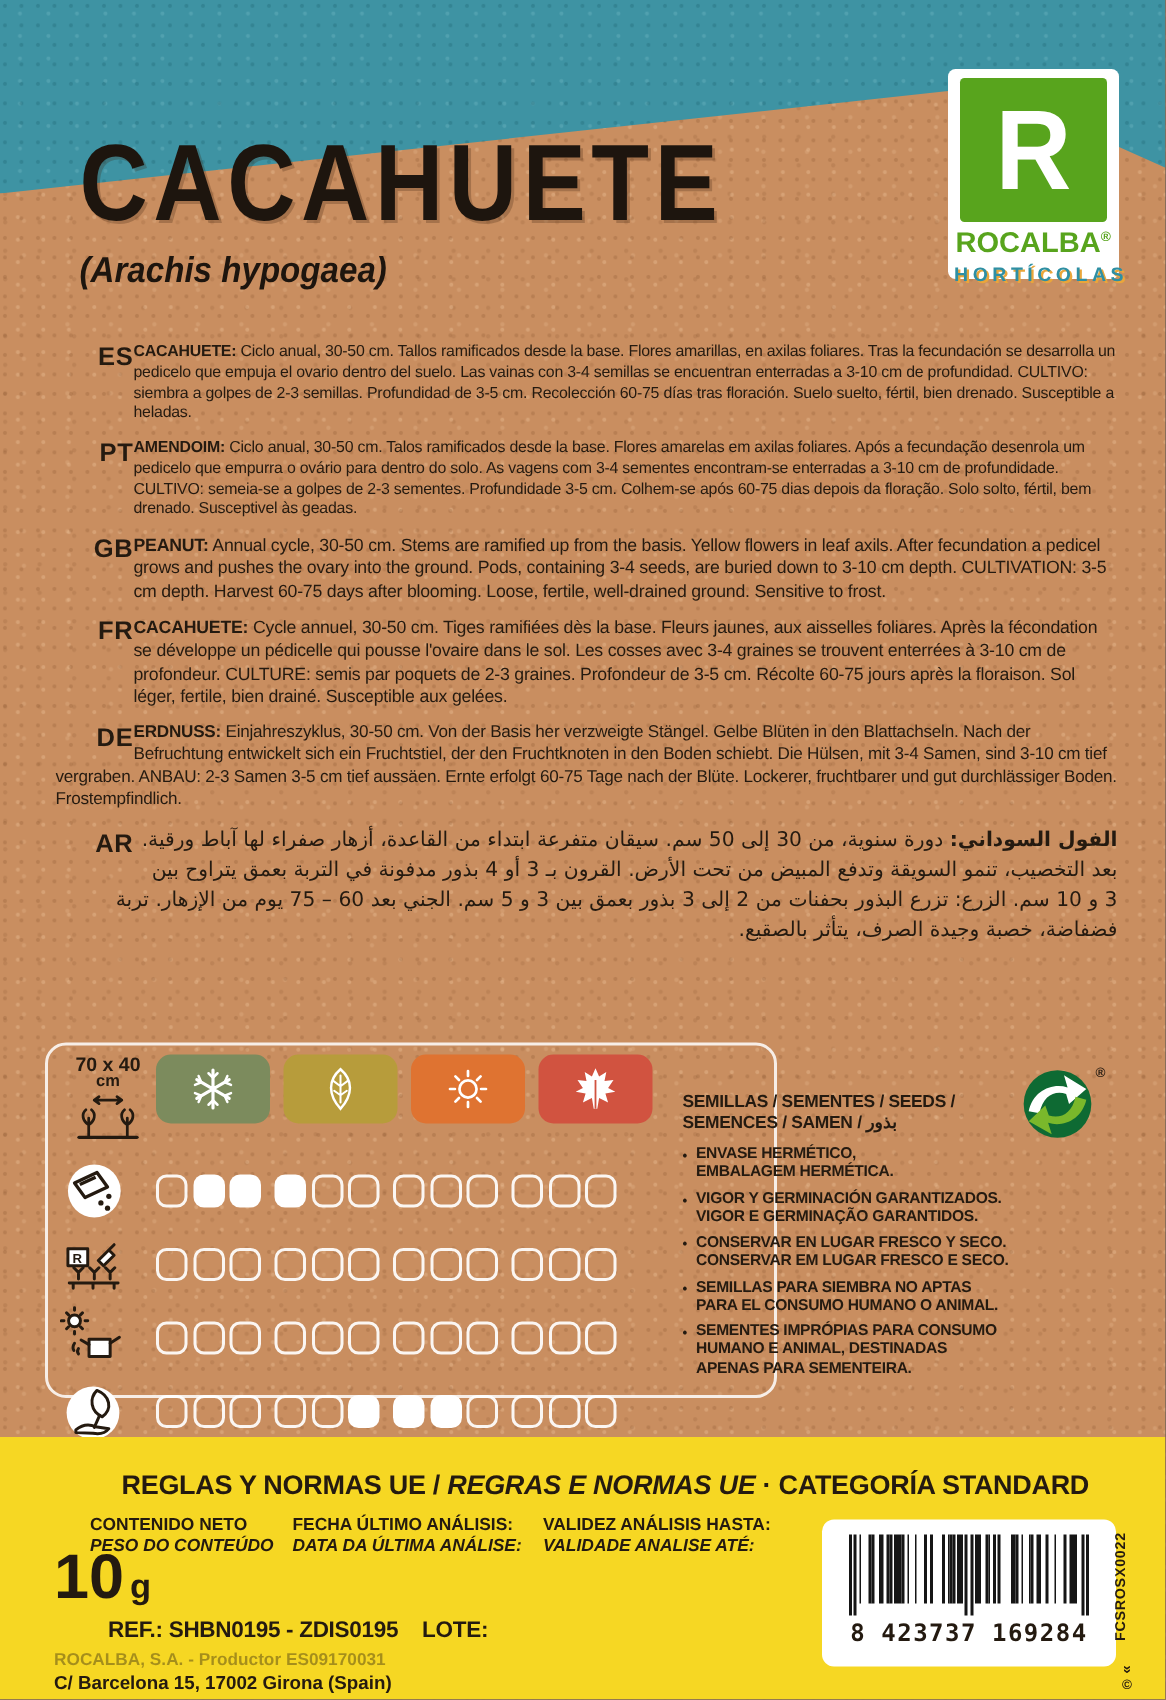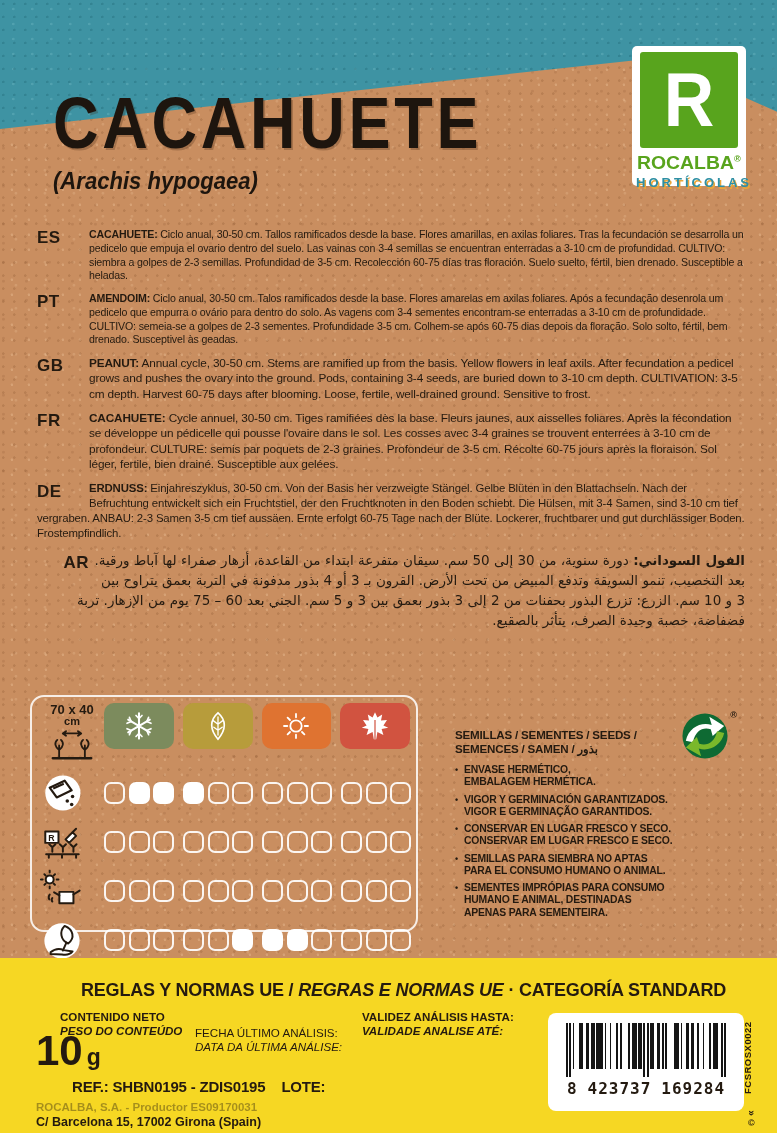--- a/index.html
+++ b/index.html
@@ -31,31 +31,31 @@
   .logo-green{width:98px;height:96px;background:#58a41d;border-radius:3px;display:flex;align-items:center;justify-content:center;}
   .logo-green span{color:#fff;font-size:70px;font-weight:bold;line-height:1;transform:scaleY(1.08);}
   .logo-name{margin-top:4px;color:#58a41d;font-weight:bold;font-size:19px;letter-spacing:0;transform:scaleX(1.02);white-space:nowrap;}
   .logo-name sup{font-size:9px;}
   .brand-sub{position:absolute;left:628px;top:175px;width:124px;text-align:right;
     color:#2e8fa3;font-weight:bold;font-size:13px;letter-spacing:3px;
     text-shadow:1.5px 1.5px 0 #eaa63a;}
   
   .langs{position:absolute;left:37px;top:228px;width:708px;height:466px;overflow:hidden;}
   .lang{display:flex;margin-bottom:9px;}
-  .lang-code{width:52px;flex:0 0 52px;font-weight:bold;font-size:17px;letter-spacing:.5px;}
+  .lang-code{width:52px;flex:0 0 52px;font-weight:bold;font-size:17px;letter-spacing:.5px;text-align:right;}
   .lang-text{flex:1;font-size:10.6px;line-height:1.3;letter-spacing:-.15px;font-weight:500;}
   .lang-gb .lang-text,.lang-fr .lang-text{font-size:11.8px;}
   .lang-head{font-weight:bold;text-align:right;}
   .lang-wrap{display:block;margin-bottom:9px;font-size:11.4px;line-height:1.3;letter-spacing:-.15px;}
   .lang-wrap .lang-code{float:left;width:52px;font-weight:bold;font-size:17px;}
   .lang-ar{display:block;margin-bottom:0;font-family:"DejaVu Sans",sans-serif;direction:rtl;text-align:right;
     font-size:13.5px;line-height:1.5;}
   .lang-ar .lang-code{float:left;width:52px;font-weight:bold;font-size:17px;direction:ltr;font-family:"Liberation Sans",sans-serif;}
   
-  .calendar{position:absolute;left:30px;top:695px;width:388px;height:237px;border:2px solid rgba(255,255,255,.85);
+  .calendar{position:absolute;left:30px;top:695px;width:488px;height:237px;border:2px solid rgba(255,255,255,.85);
     border-radius:14px;box-sizing:border-box;padding:6px 6px 4px 8px;}
   .season-row{display:flex;align-items:flex-start;margin-bottom:6px;}
   .spacing-cell{width:64px;flex:0 0 64px;text-align:center;color:#241a10;}
   .sp-num{font-weight:bold;font-size:13px;line-height:1;}
   .sp-unit{font-weight:bold;font-size:11px;line-height:1;}
   .season{width:76px;height:46px;border-radius:10px;margin-right:9px;display:flex;align-items:center;justify-content:center;}
   .season:last-child{margin-right:0;}
   .season svg{width:30px;height:30px;}
   .cal-row{display:flex;align-items:center;margin-bottom:5px;height:44px;}
   .cal-icon-cell{width:64px;flex:0 0 64px;display:flex;align-items:center;justify-content:flex-start;position:relative;}
@@ -72,21 +72,21 @@
   .bullet .it{}
   .green-dot{position:absolute;left:681px;top:712px;width:58px;height:52px;}
   .green-dot svg{width:48px;height:48px;}
   .green-dot sup{position:absolute;right:2px;top:-2px;font-size:9px;font-weight:bold;}
   
   .note{position:absolute;left:37px;top:936px;font-size:12.3px;font-weight:bold;letter-spacing:-.2px;}
   
   .footer{position:absolute;left:0;top:958px;width:777px;height:175px;background:#f6d723;}
   .rules{position:absolute;left:34px;top:22px;font-size:18px;font-weight:bold;letter-spacing:-.2px;padding-left:47px;}
   .net{position:absolute;left:60px;top:52px;font-size:11.6px;font-weight:bold;line-height:1.25;}
-  .analysis{position:absolute;left:195px;top:68px;font-size:11.6px;font-weight:normal;line-height:1.25;}
+  .analysis{position:absolute;left:195px;top:52px;font-size:11.6px;font-weight:bold;line-height:1.25;}
   .validity{position:absolute;left:362px;top:52px;font-size:11.6px;font-weight:bold;line-height:1.25;}
   .weight{position:absolute;left:36px;top:72px;font-weight:bold;font-size:42px;line-height:1;}
   .weight .unit{font-size:23px;margin-left:4px;}
   .refline{position:absolute;left:36px;top:120px;font-size:15px;font-weight:bold;letter-spacing:-.2px;margin-left:36px;}
   .refline .lot{margin-left:16px;}
   .company{position:absolute;left:36px;top:143px;font-size:11.5px;font-weight:bold;opacity:.38;}
   .address{position:absolute;left:36px;top:157px;font-size:12.5px;font-weight:bold;text-align:right;}
   .barcode-box{position:absolute;left:548px;top:55px;width:196px;height:98px;background:#fff;border-radius:8px;
     display:flex;flex-direction:column;align-items:center;justify-content:flex-start;padding-top:10px;box-sizing:border-box;}
   .bc-mod{display:inline-block;width:1.7px;height:46px;vertical-align:top;}

